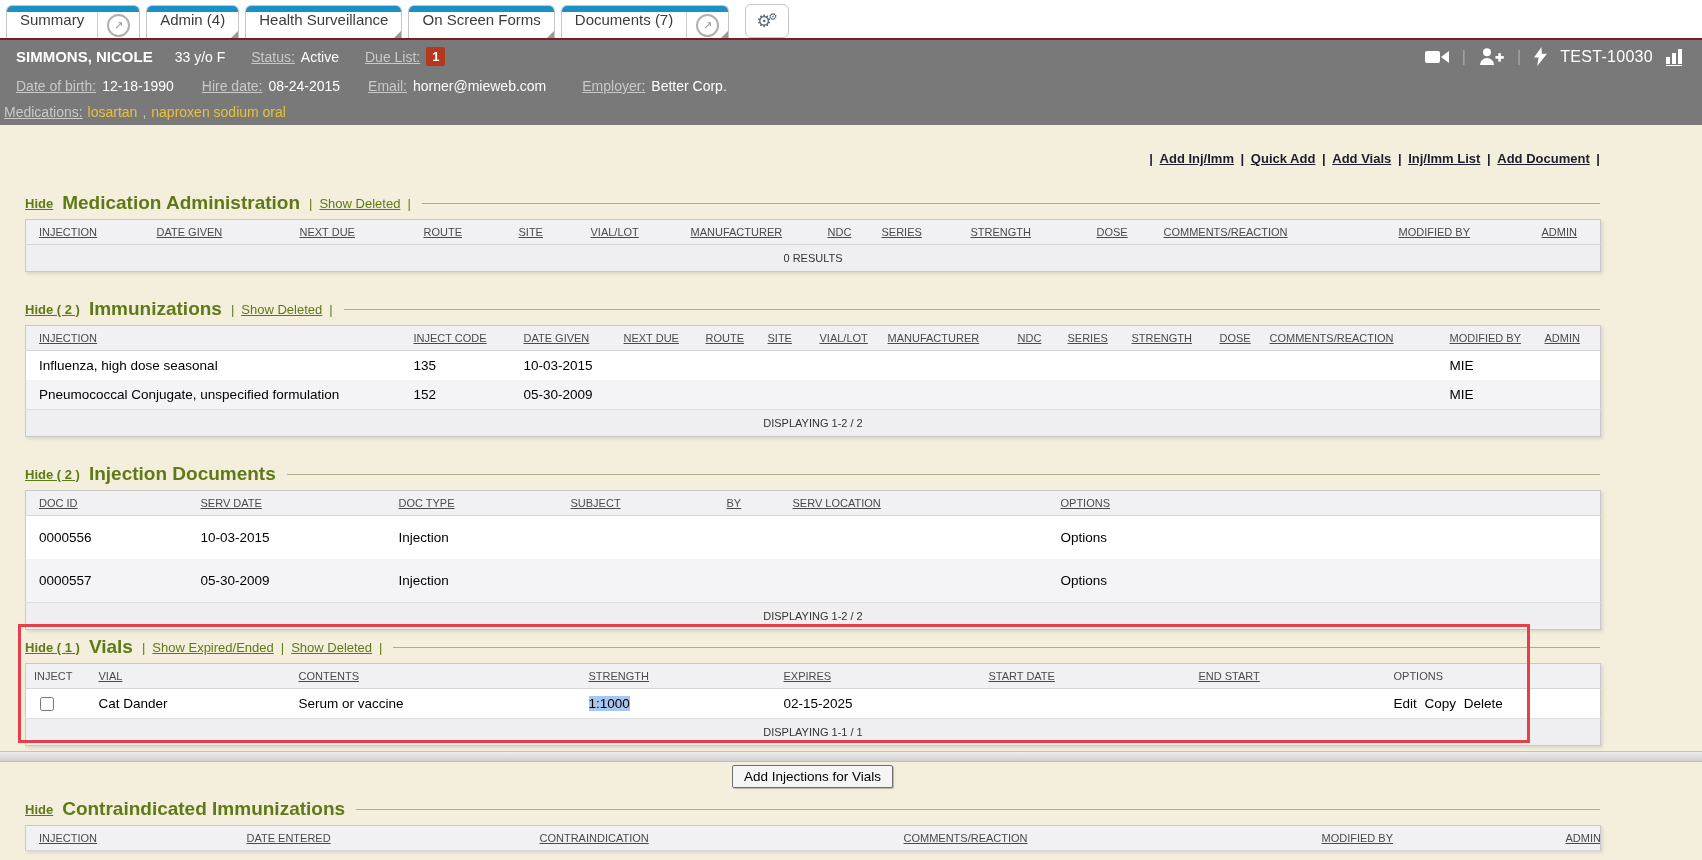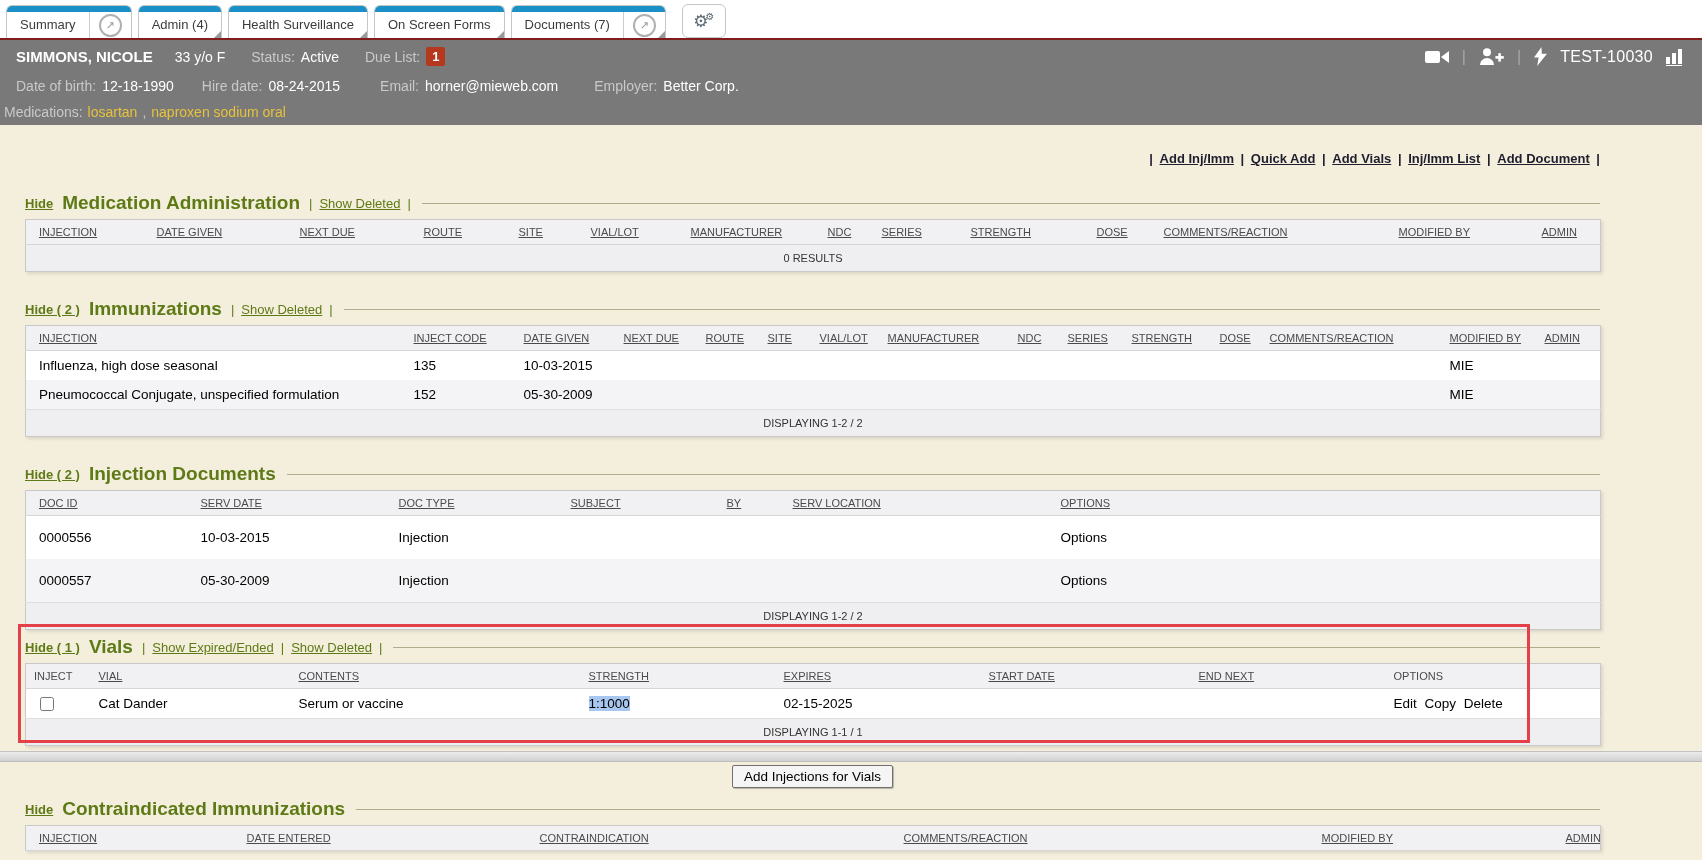--- a/index.html
+++ b/index.html
@@ -6,40 +6,40 @@
   body{
     width:1702px;height:860px;overflow:hidden;
     font-family:"Liberation Sans","DejaVu Sans",sans-serif;
     background:#f4eedc;
   }
   
   .tabbar{height:38px;background:#fff;display:flex;align-items:flex-end;padding-left:6px;gap:6px;}
   .tab{position:relative;height:32px;background:#fff;border:1px solid #c6c6c6;border-bottom:none;
        border-radius:6px 6px 0 0;display:flex;align-items:stretch;overflow:hidden;cursor:pointer;}
   .tab::before{content:"";position:absolute;top:0;left:0;right:0;height:6px;background:#1b90c6;}
-  .tab .lbl{padding:11px 13px 3px;font-size:13px;color:#3c3c3c;white-space:nowrap;}
+  .tab .lbl{padding:5px 13px 3px;font-size:15px;color:#3c3c3c;white-space:nowrap;}
   .tab.active{background:#1b90c6;border-color:#1b90c6;}
   .tab.active .lbl{color:#fff;font-weight:bold;}
   .tab .pop{border-left:1px solid #ccc;display:flex;align-items:center;padding:6px 9px 0;}
   .circle-pop{width:19px;height:19px;border:2px solid #b0b0b0;border-radius:50%;color:#9a9a9a;
       font-size:11px;line-height:19px;text-align:center;display:block;}
   .fold::after{content:"";position:absolute;right:0;bottom:0;width:0;height:0;
       border-left:7px solid transparent;border-bottom:7px solid #9a9a9a;}
   .tab.active.fold::after{border-bottom-color:#dcedf6;}
   .gearbtn{height:32px;width:42px;border:1px solid #c6c6c6;border-radius:6px;background:#fff;
       display:flex;align-items:center;justify-content:center;margin-left:10px;cursor:pointer;}
   .gearbtn .g1{font-size:17px;color:#5c6a74;}
   .gearbtn .g2{font-size:10px;color:#5c6a74;margin:-10px 0 0 -3px;}
   
   .bar1{height:33px;background:#797979;border-top:2px solid #7f1d1d;display:flex;align-items:center;
       color:#fff;padding:0 16px;}
   .bar1 .name{font-size:15px;font-weight:bold;}
   .bar1 .agesex{font-size:14px;margin-left:22px;}
   .grp{margin-left:26px;font-size:14px;display:flex;align-items:center;gap:6px;}
-  .lab{color:#c9c9c9;}
+  .lab{color:#c9c9c9;text-decoration:underline;}
   .val{color:#fff;}
   .badge{background:#b5371e;border-radius:2px;padding:0 6px;font-weight:bold;font-size:13px;
       height:19px;line-height:19px;color:#fff;cursor:pointer;}
   .bar1 .right{margin-left:auto;display:flex;align-items:center;gap:13px;}
   .icon-sep{color:#a8a8a8;font-size:16px;}
   .sysid{font-size:16px;letter-spacing:0.3px;}
   .bar2{height:26px;background:#797979;display:flex;align-items:center;gap:28px;padding:0 16px;font-size:14px;}
   .bar3{height:26px;background:#797979;display:flex;align-items:center;gap:5px;padding:0 4px;font-size:14px;}
   .medlink{color:#e7c23d;cursor:pointer;}
   .icobtn{display:flex;align-items:center;cursor:pointer;}
@@ -154,21 +154,21 @@
 
 <div class="bar2">
   <span class="grp" style="margin-left:0;">
     <span class="lab">Date of birth:</span>
     <span class="val">12-18-1990</span>
   </span>
   <span class="grp" style="margin-left:0;">
     <span class="lab">Hire date:</span>
     <span class="val">08-24-2015</span>
   </span>
-  <span class="grp" style="margin-left:12px;">
+  <span class="grp" style="margin-left:0;">
     <span class="lab">Email:</span>
     <span class="val">horner@mieweb.com</span>
   </span>
   <span class="grp" style="margin-left:8px;">
     <span class="lab">Employer:</span>
     <span class="val">Better Corp.</span>
   </span>
 </div>
 
 <div class="bar3">
@@ -415,21 +415,21 @@
           <col style="width:220px">
         </colgroup>
       <thead>
           <tr>
         <th style="padding-left:8px;"><span>INJECT</span></th>
         <th><span class="u">VIAL</span></th>
         <th><span class="u">CONTENTS</span></th>
         <th><span class="u">STRENGTH</span></th>
         <th><span class="u">EXPIRES</span></th>
         <th><span class="u">START DATE</span></th>
-        <th><span class="u">END NEXT</span></th>
+        <th><span class="u">END START</span></th>
         <th><span>OPTIONS</span></th>
       </tr>
         </thead>
       <tbody>
         <tr>
           <td style="padding-left:8px;"><input type="checkbox" class="chk" style=""></td>
           <td>Cat Dander</td>
           <td>Serum or vaccine</td>
           <td><span class="sel">1:1000</span></td>
           <td>02-15-2025</td>

